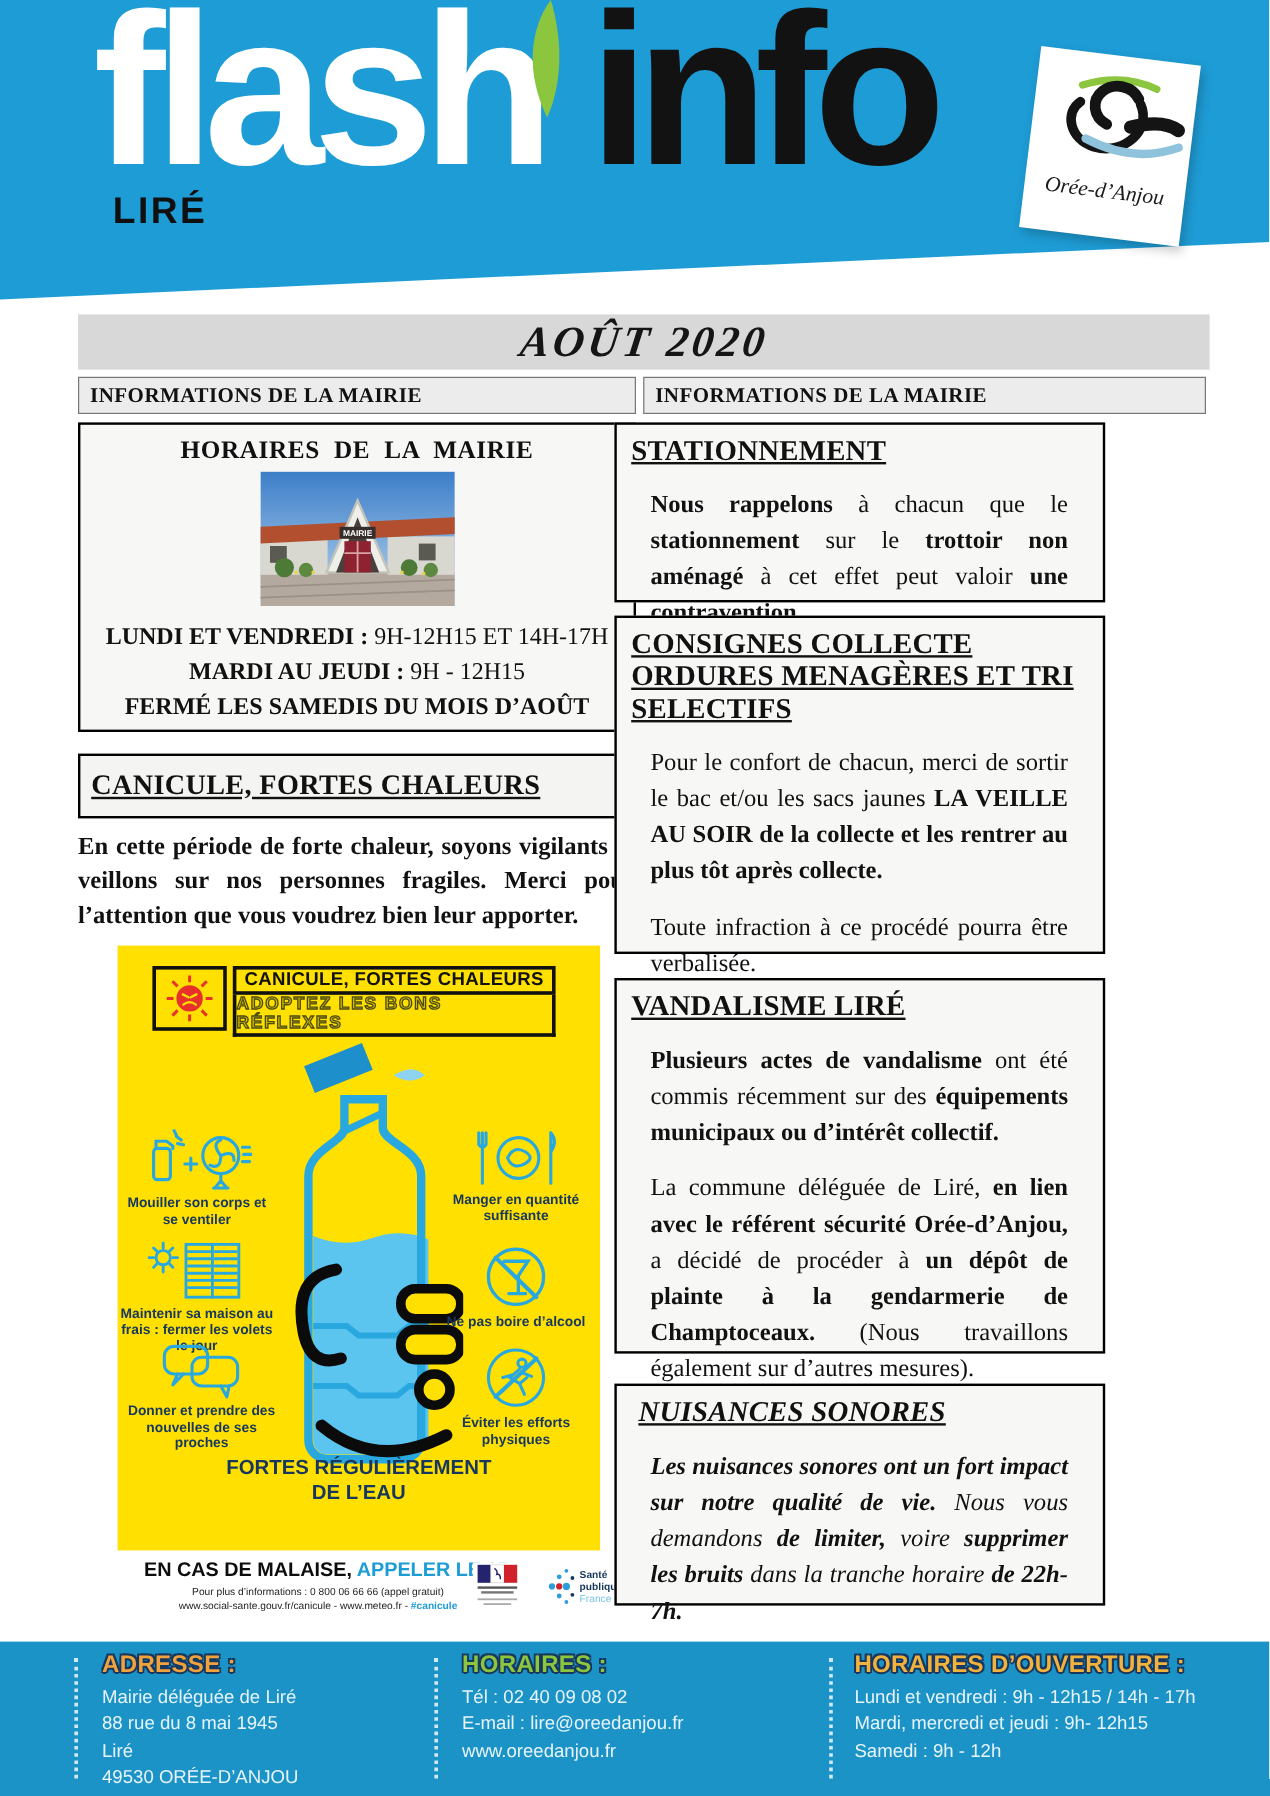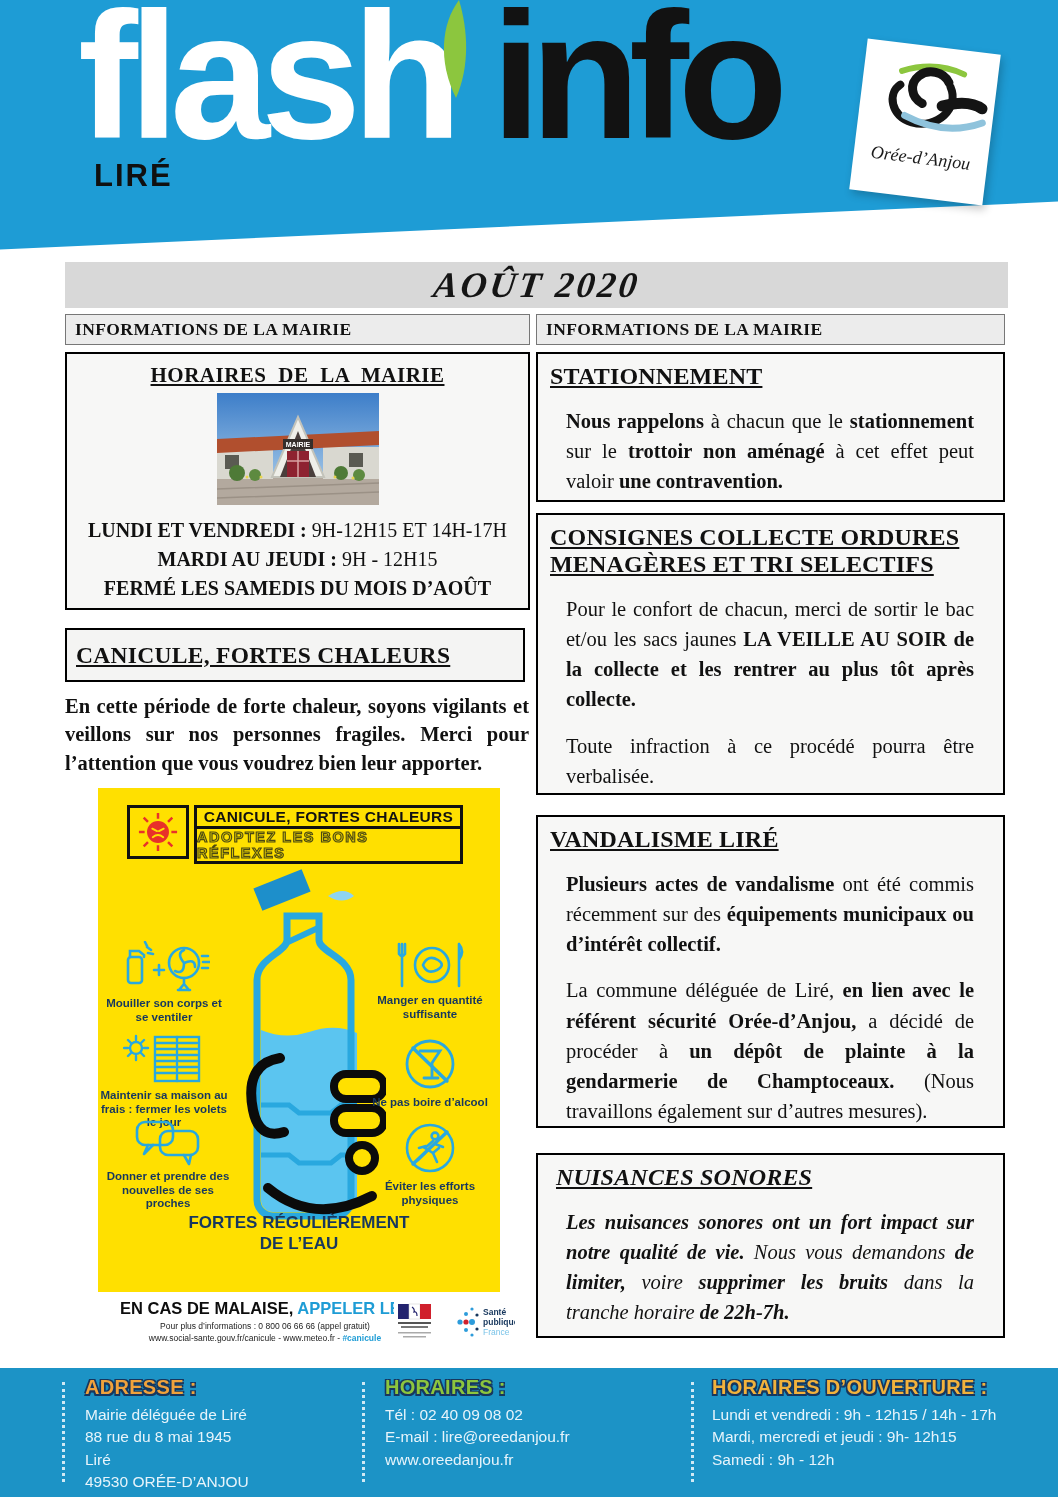--- a/index.html
+++ b/index.html
@@ -28,31 +28,31 @@
                transform:skewX(-8deg);color:#151515;}
   .col-head{position:absolute;top:314px;height:31px;background:#ECECEC;border:1px solid #777;
             box-sizing:border-box;display:flex;align-items:center;padding-left:9px;
             font-weight:bold;font-size:17.5px;letter-spacing:.4px;}
   .col-head.left{left:65px;width:465px;}
   .col-head.right{left:536px;width:469px;}
 
   
   .box{position:absolute;background:#F7F7F6;border:2px solid #000;box-sizing:border-box;}
   .horaires{left:65px;top:352px;width:465px;height:258px;text-align:center;}
-  .horaires h2{font-size:21px;margin:9px 0 5px;text-decoration:underline;word-spacing:6px;letter-spacing:.5px;}
+  .horaires h2{font-size:21px;margin:9px 0 5px;word-spacing:6px;letter-spacing:.5px;}
   .photo{width:162px;height:112px;margin:0 auto 7px;}
   .hours{margin:0;font-size:20px;line-height:1.45;}
   .canicule-head{left:65px;top:628px;width:460px;height:54px;display:flex;align-items:center;background:#F4F4F3;}
   .canicule-head h2{margin:0 0 0 9px;font-size:23.5px;text-decoration:underline;letter-spacing:.3px;}
   .canicule-intro{position:absolute;left:65px;top:692px;width:464px;margin:0;
                   font-size:20.5px;line-height:1.38;text-align:justify;}
   .b{font-weight:bold;text-align:right;}
 
   
-  .sec{left:536px;width:469px;padding:6px 13px 4px 12px;}
+  .sec{left:512px;width:409px;padding:6px 13px 4px 12px;}
   .sec h2{font-size:24px;margin:3px 0 7px;text-decoration:underline;letter-spacing:.2px;}
   .sec p{margin:16px;font-size:20.5px;line-height:1.47;text-align:justify;}
   .sec-stationnement{top:352px;height:150px;}
   .sec-consignes{top:513px;height:282px;}
   .sec-vandalisme{top:815px;height:313px;}
   .sec-nuisances{top:1153px;height:185px;font-style:italic;}
   .sec-nuisances h2{padding-left:6px;}
 
   
   .poster{position:absolute;left:98px;top:788px;width:402px;height:504px;background:#FFE000;

